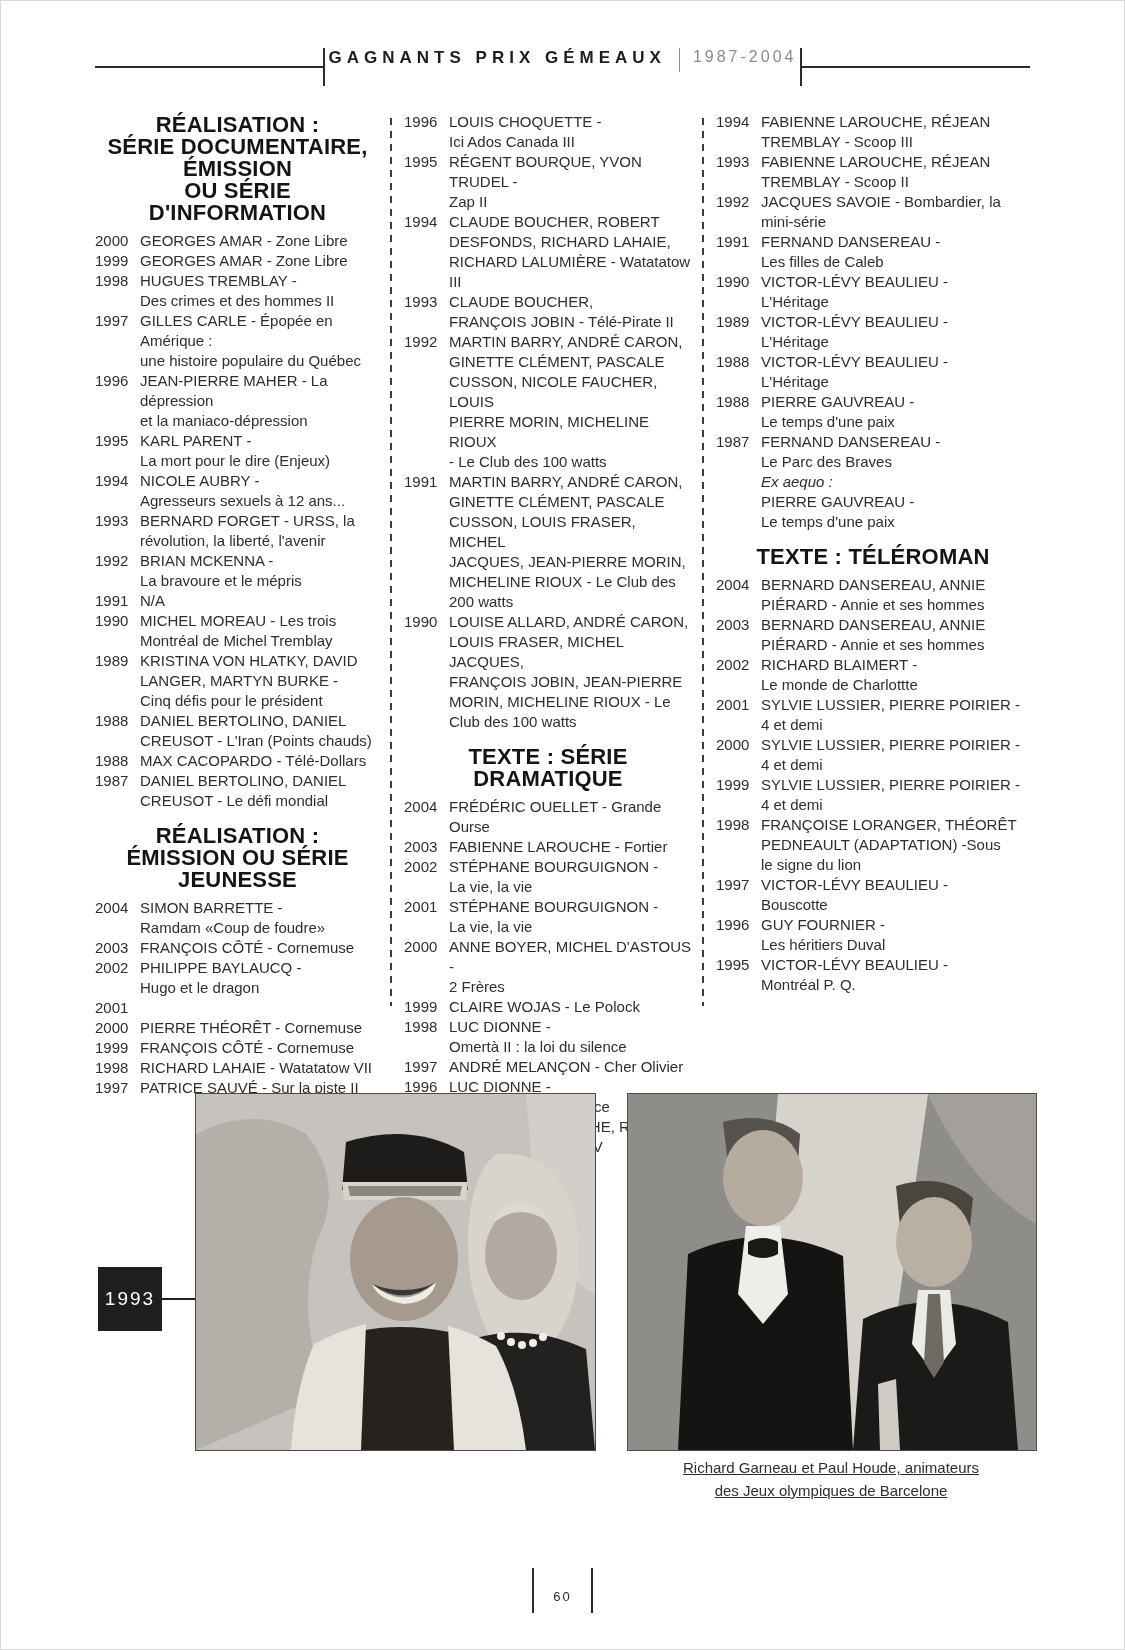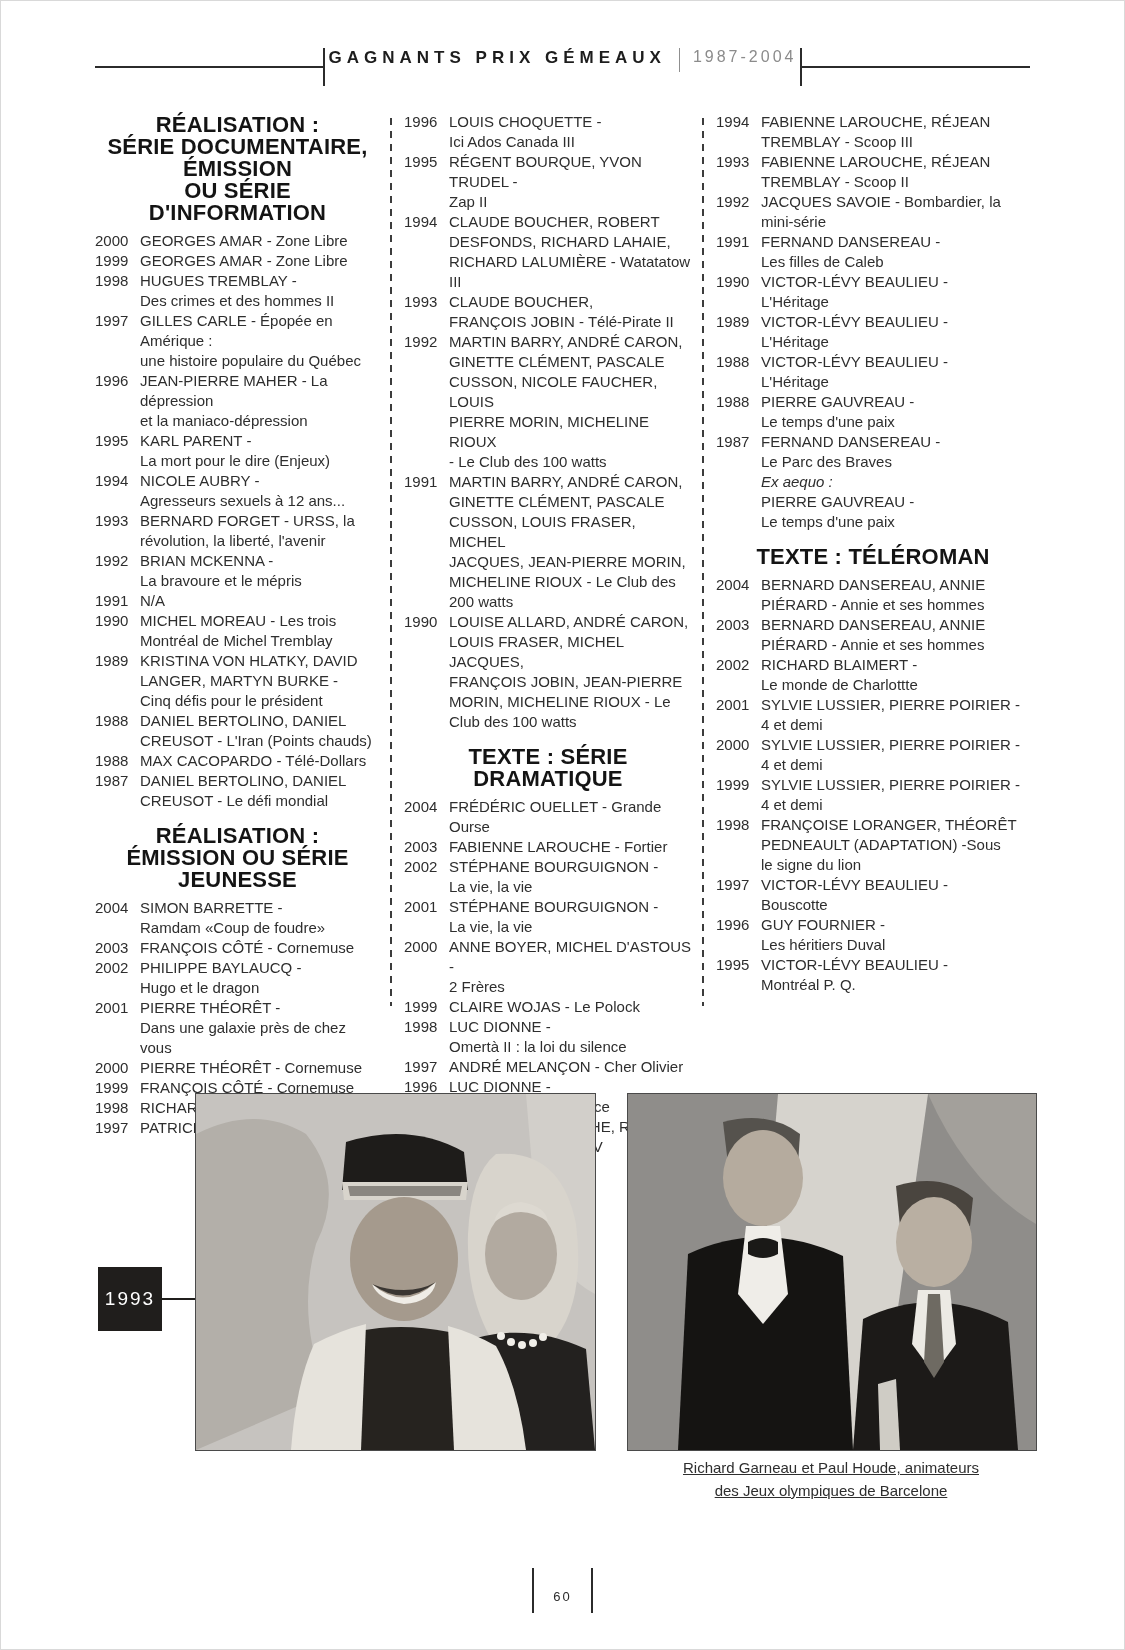--- a/index.html
+++ b/index.html
@@ -200,24 +200,20 @@
           </div>
           <div class="entry">
             <span class="year">2002</span>
             <div class="lines">
               <div class="line">PHILIPPE BAYLAUCQ -</div>
               <div class="line">Hugo et le dragon</div>
             </div>
           </div>
           <div class="entry">
             <span class="year">2001</span>
-            <div class="lines">
-              <div class="line">PIERRE THÉORÊT -</div>
-              <div class="line">Dans une galaxie près de chez vous</div>
-            </div>
           </div>
           <div class="entry">
             <span class="year">2000</span>
             <div class="lines">
               <div class="line">PIERRE THÉORÊT - Cornemuse</div>
             </div>
           </div>
           <div class="entry">
             <span class="year">1999</span>
             <div class="lines">

